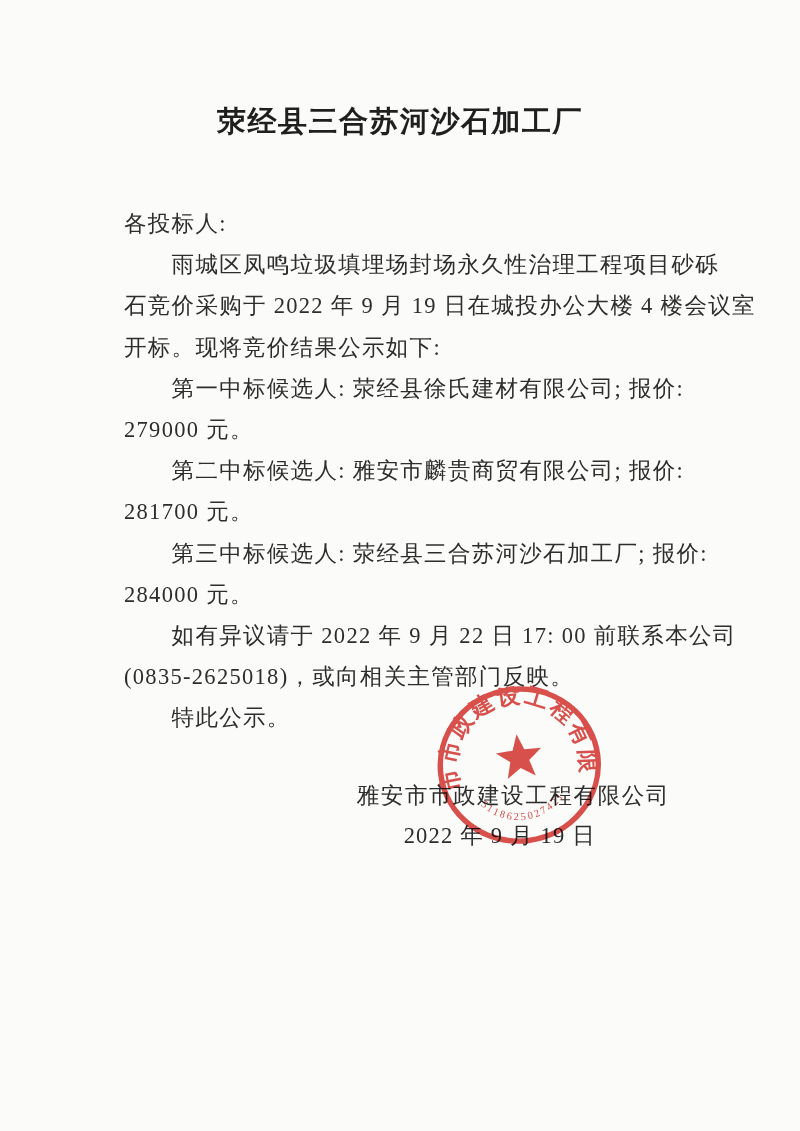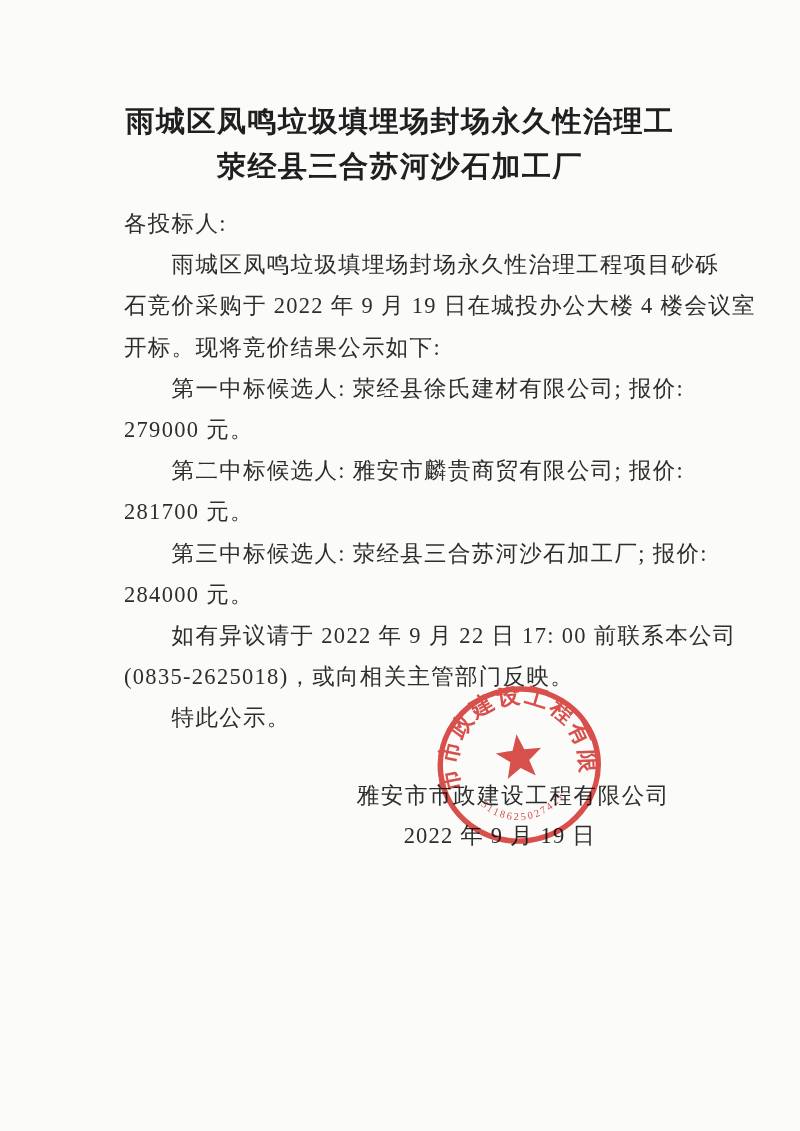--- a/index.html
+++ b/index.html
@@ -62,21 +62,20 @@
   }
   .seal .ring-label{font-size:23px;letter-spacing:2.5px;}
   .seal .ring-number{font-size:10.5px;letter-spacing:2.2px;font-weight:normal;}
 </style>
 </head>
 <body>
 
 <div class="page" style="background: rgb(251, 251, 249); color: rgb(45, 45, 45);">
 
   <div class="doc-title">
-    <div>雨城区凤鸣垃圾填埋场封场永久性治理工</div>
     <div>荥经县三合苏河沙石加工厂</div>
   </div>
 
   <div class="doc-body"><div class="doc-line">各投标人:</div><div class="doc-line">　　雨城区凤鸣垃圾填埋场封场永久性治理工程项目砂砾</div><div class="doc-line">石竞价采购于 2022 年 9 月 19 日在城投办公大楼 4 楼会议室</div><div class="doc-line">开标。现将竞价结果公示如下:</div><div class="doc-line">　　第一中标候选人: 荥经县徐氏建材有限公司; 报价:</div><div class="doc-line">279000 元。</div><div class="doc-line">　　第二中标候选人: 雅安市麟贵商贸有限公司; 报价:</div><div class="doc-line">281700 元。</div><div class="doc-line">　　第三中标候选人: 荥经县三合苏河沙石加工厂; 报价:</div><div class="doc-line">284000 元。</div><div class="doc-line">　　如有异议请于 2022 年 9 月 22 日 17: 00 前联系本公司</div><div class="doc-line">(0835-2625018)，或向相关主管部门反映。</div><div class="doc-line">　　特此公示。</div></div>
 
   <div class="sig-company">雅安市市政建设工程有限公司</div>
   <div class="sig-date">2022 年 9 月 19 日</div>
 
   <svg class="seal" viewBox="0 0 170 170" xmlns="http://www.w3.org/2000/svg">
     <defs>

